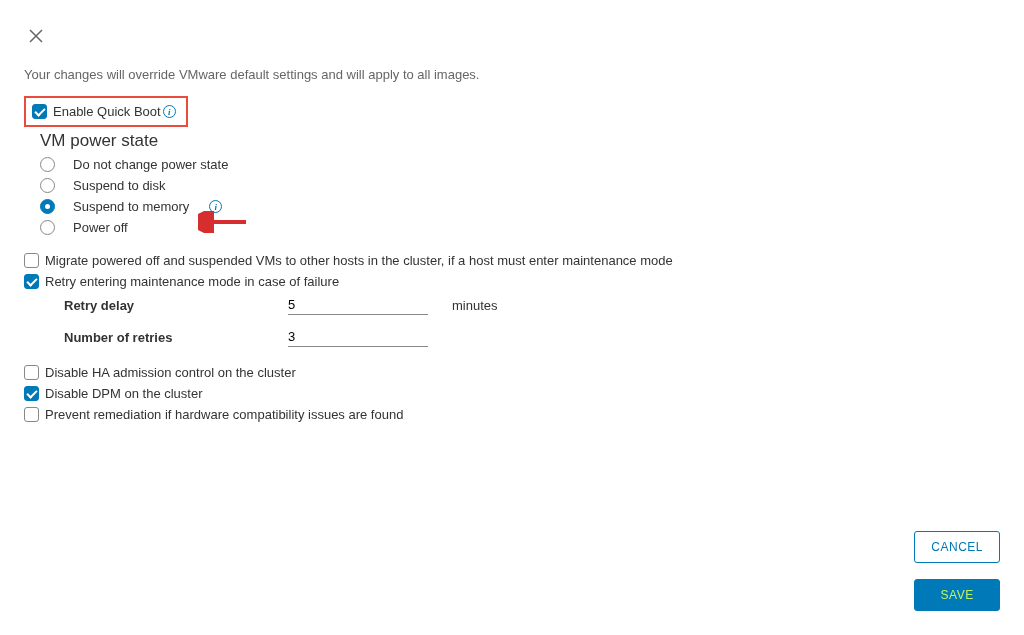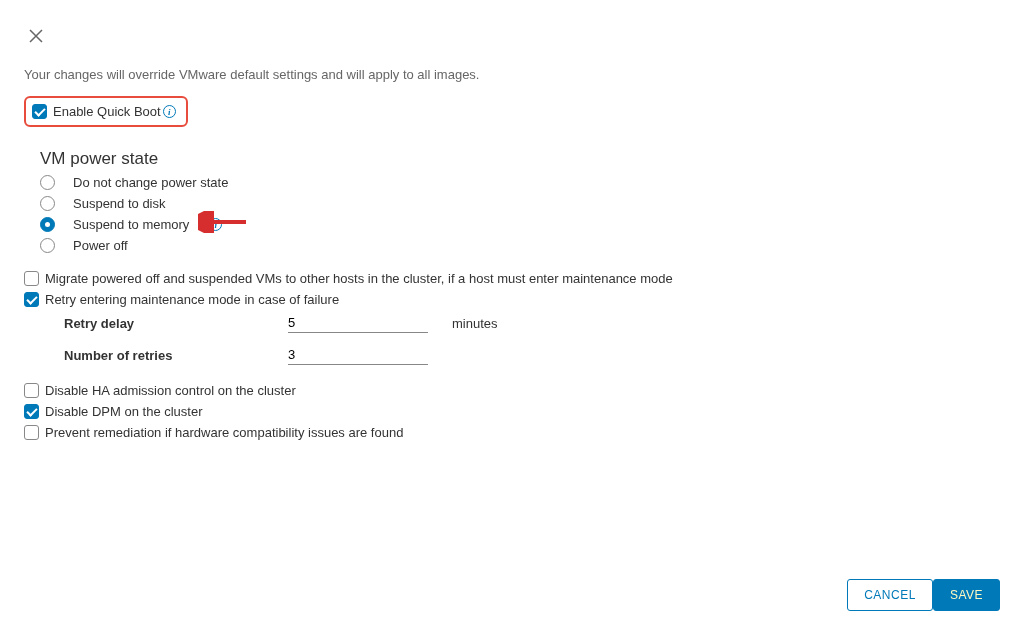--- a/index.html
+++ b/index.html
@@ -39,23 +39,22 @@
     }
     .subtitle {
       color: #666;
       font-size: 13px;
       margin-bottom: 14px;
     }
     .highlighted-row {
       display: inline-flex;
       align-items: center;
       border: 2px solid #e84c3d;
-      border-radius: 6px;
+      border-radius: 0;
       padding: 6px 10px 6px 6px;
-      margin-bottom: 18px;
     }
     .check-row {
       display: flex;
       align-items: center;
       gap: 6px;
       margin-bottom: 6px;
     }
     .checkbox {
       width: 15px;
       height: 15px;
@@ -175,39 +174,40 @@
       color: #333;
     }
     .cluster-opts {
       margin-bottom: 18px;
     }
     .footer {
       position: absolute;
       bottom: 24px;
       right: 24px;
       display: flex;
-      gap: 0;
+      gap: 16px;
+      flex-direction: column;
     }
     .btn {
       padding: 8px 16px;
       font-size: 12px;
       font-weight: 500;
       letter-spacing: 0.5px;
       cursor: pointer;
       border-radius: 3px;
     }
     .btn-cancel {
       background: #fff;
       border: 1px solid #0079b8;
       color: #0079b8;
     }
     .btn-save {
       background: #0079b8;
       border: 1px solid #0079b8;
-      color: #fef9c3;
+      color: #bef264;
     }
     .arrow-annotation {
       position: absolute;
       left: 198px;
       top: 211px;
       pointer-events: none;
     }
   </style>
 </head>
 <body>

